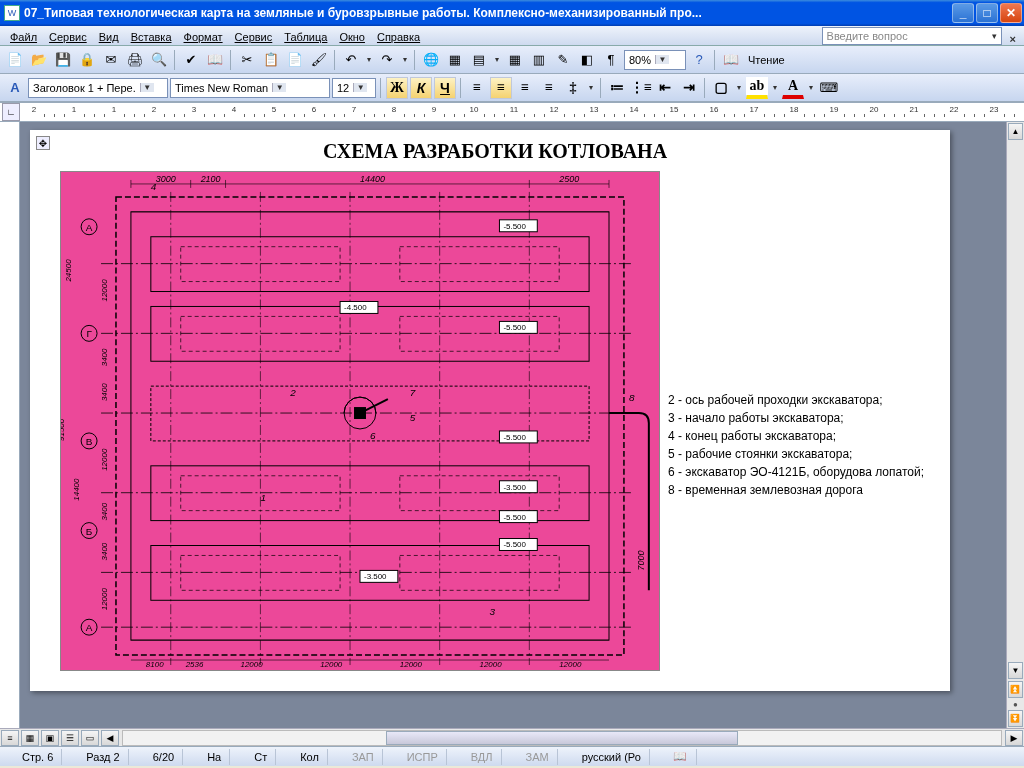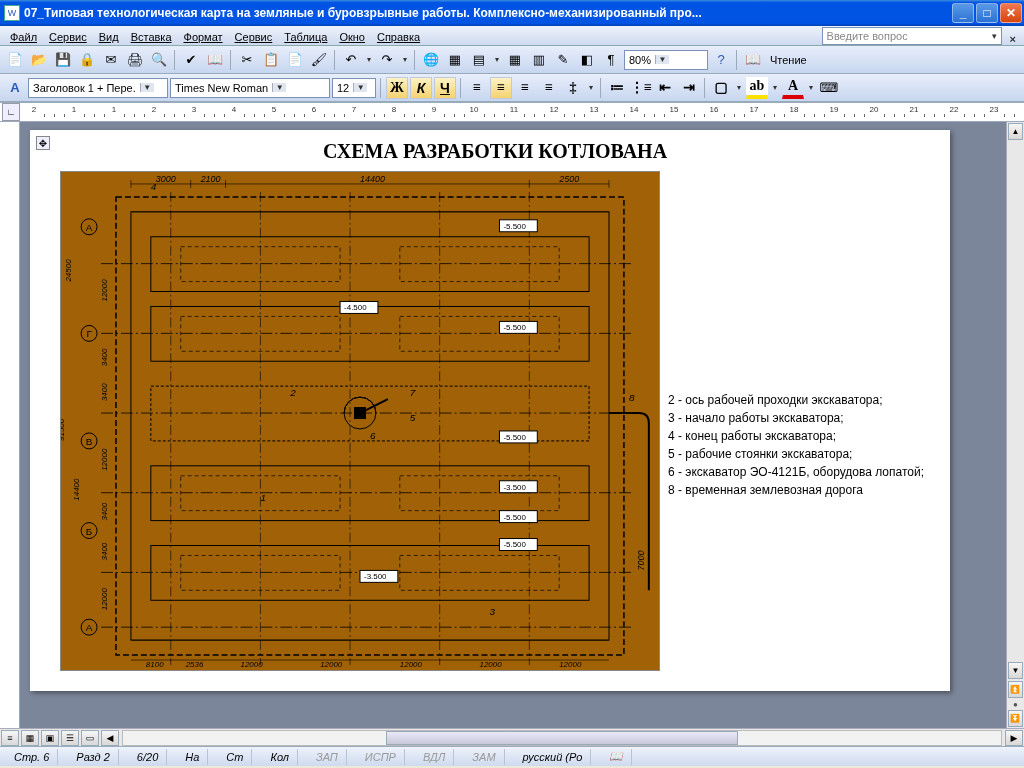--- a/index.html
+++ b/index.html
@@ -30,31 +30,31 @@
   .ruler { flex:1; height:18px; background:#fff; position:relative; font-size:8px; color:#333; display:flex; align-items:center;}
   .ruler-tick { position:absolute; top:11px; width:1px; height:3px; background:#666;}
   .ruler-num { position:absolute; top:2px; transform:translateX(-50%);}
   .workspace { display:flex; height: calc(768px - 26px - 22px - 28px - 28px - 20px - 20px - 18px); }
   .vruler { width:20px; background:#fff; border-right:1px solid #9ab; position:relative;}
   .docarea { flex:1; background:#7b869a; overflow:auto; position:relative;}
   .page { width: 920px; background:#fff; margin: 8px auto 8px 10px; box-shadow: 2px 2px 5px rgba(0,0,0,0.4); padding: 10px 20px 20px 30px; min-height:560px; position:relative;}
   .anchor { position:absolute; left:6px; top:6px; width:14px; height:14px; border:1px solid #888; background:#eef; font-size:10px; display:flex; align-items:center; justify-content:center;}
   .doc-title { text-align:center; font-family:"Times New Roman", serif; font-weight:bold; font-size:20px; margin-bottom:8px;}
   .doc-body { display:flex; gap:8px; }
-  .drawing { width:600px; height:500px; border:1px solid #888; position:relative; background:#a16207; overflow:hidden;}
+  .drawing { width:600px; height:500px; border:1px solid #888; position:relative; background:#ec4899; overflow:hidden;}
   .drawing svg { width:100%; height:100%; }
   .legend { flex:1; font-family:"Times New Roman",serif; font-size:12px; line-height:1.5; padding-top:220px;}
   .legend-row { margin-bottom:0;}
   .vscroll { width:18px; background:#e8e8e8; border-left:1px solid #aab; display:flex; flex-direction:column;}
   .vscroll-top { flex:1;}
   .scroll-btn { height:17px; background:linear-gradient(#f5f5f5,#d8d8d8); border:1px solid #9ab; display:flex; align-items:center; justify-content:center; font-size:8px; margin:1px;}
   .scroll-dot { height:10px; display:flex; align-items:center; justify-content:center; font-size:8px; color:#555;}
   .hscrollbar { height:18px; background:#e8e8e8; border-top:1px solid #aab; display:flex; align-items:center;}
   .view-btn { width:18px; height:16px; background:linear-gradient(#f5f5f5,#d8d8d8); border:1px solid #9ab; margin:1px; display:flex; align-items:center; justify-content:center; font-size:9px;}
-  .statusbar { height:20px; background:linear-gradient(#eef3fb,#cedaef); border-top:1px solid #9ab; display:flex; align-items:center; font-size:11px; padding:0 6px; gap:10px;font-style:italic;}
+  .statusbar { height:20px; background:linear-gradient(#eef3fb,#cedaef); border-top:1px solid #9ab; display:flex; align-items:center; font-size:11px; padding:0 14px; gap:16px;}
   .status-cell { padding:0 8px; border-right:1px solid #b8c4d6; height:16px; display:flex; align-items:center; white-space:nowrap;}
   .status-cell.dim { color:#999;}
   .hscroll-track { flex:1; height:16px; background:#f2f2f2; border:1px solid #bbb; position:relative; margin:0 2px;}
   .hscroll-thumb { position:absolute; left:30%; width:40%; height:100%; background:linear-gradient(#e8e8f8,#c8c8da); border:1px solid #9ab;}
 </style>
 </head>
 <body>
 
 <div class="titlebar">
   <div class="titlebar-icon">W</div>
@@ -104,21 +104,21 @@
   <div class="tsep"></div>
   <div class="tbtn">🌐</div>
   <div class="tbtn">▦</div>
   <div class="tbtn">▤</div>
     <div class="tarrow">▾</div>
   <div class="tbtn">▦</div>
   <div class="tbtn">▥</div>
   <div class="tbtn">✎</div>
   <div class="tbtn">◧</div>
   <div class="tbtn">¶</div>
-  <div class="combo" style="width:84px;">
+  <div class="combo" style="width:62px;">
       <span>80%</span>
       <span class="combo-arrow">▼</span>
     </div>
   <div class="tbtn" style="color:#2a5ab8;">?</div>
   <div class="tsep"></div>
   <div class="tbtn">📖</div>
   <div style="padding:0 4px;">Чтение</div>
 </div>
 
 <div class="toolbar">

